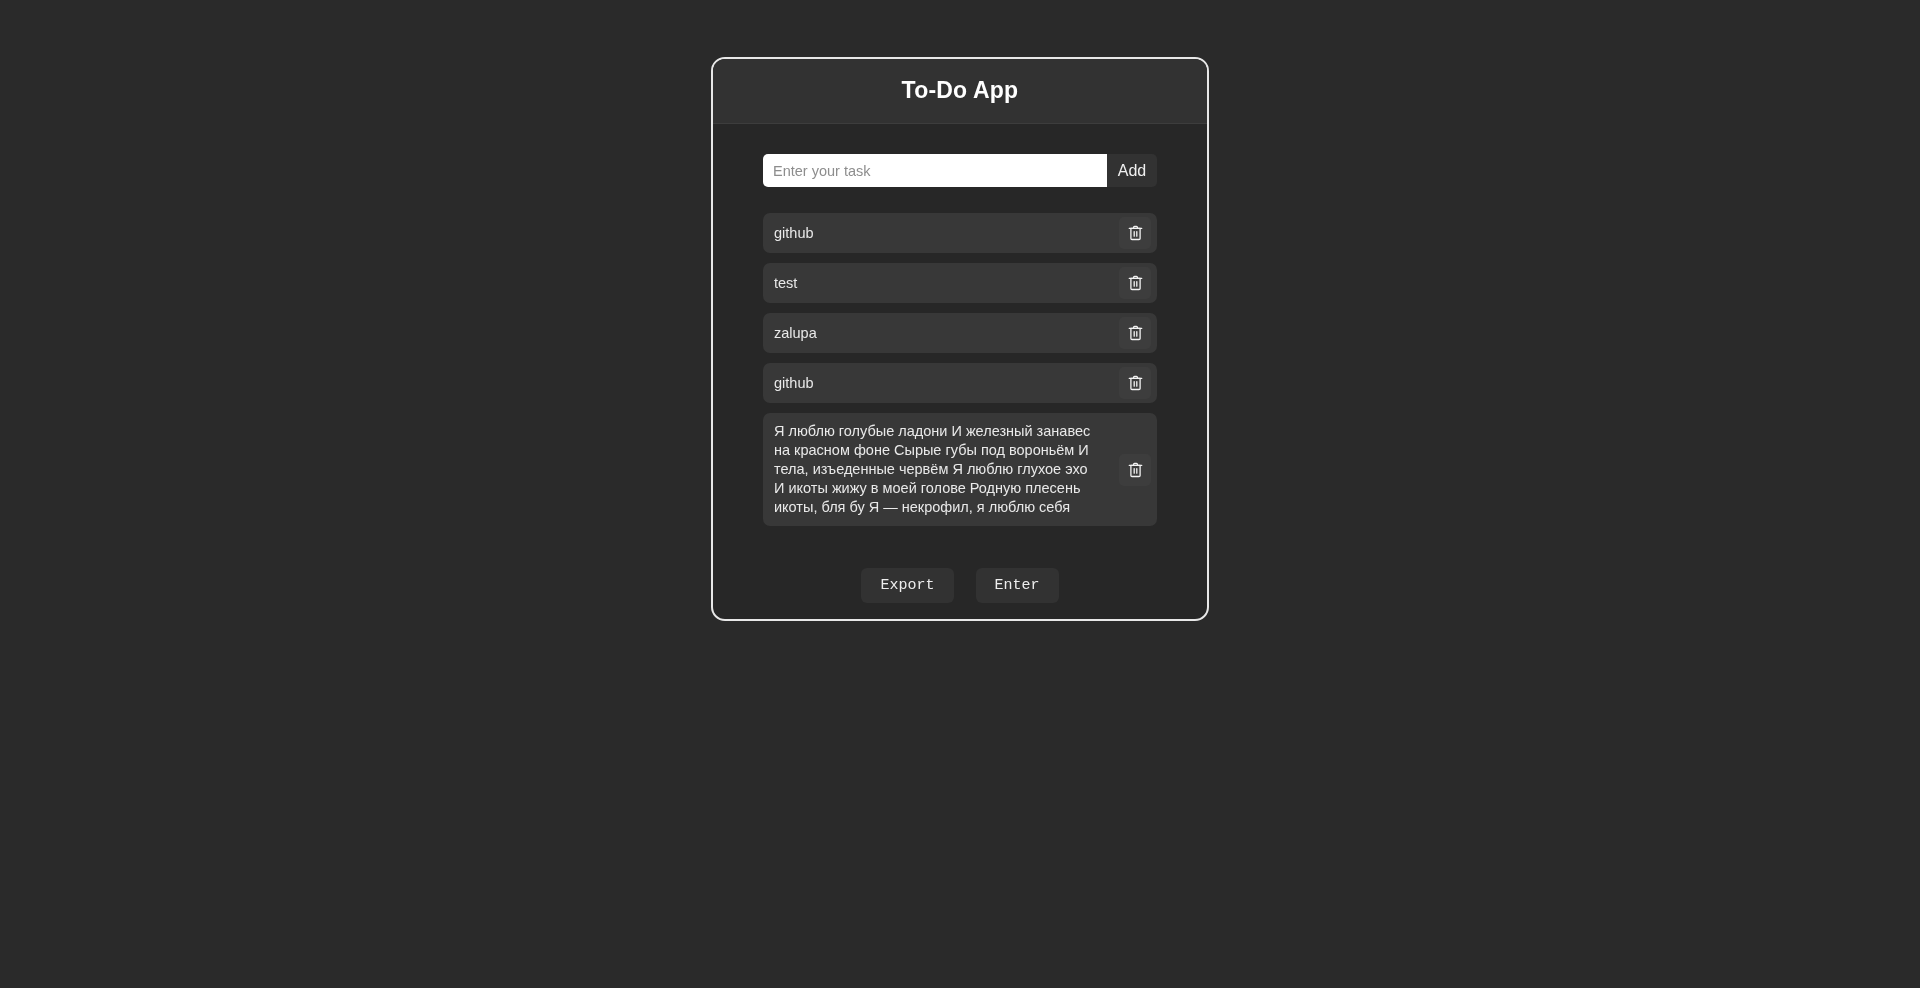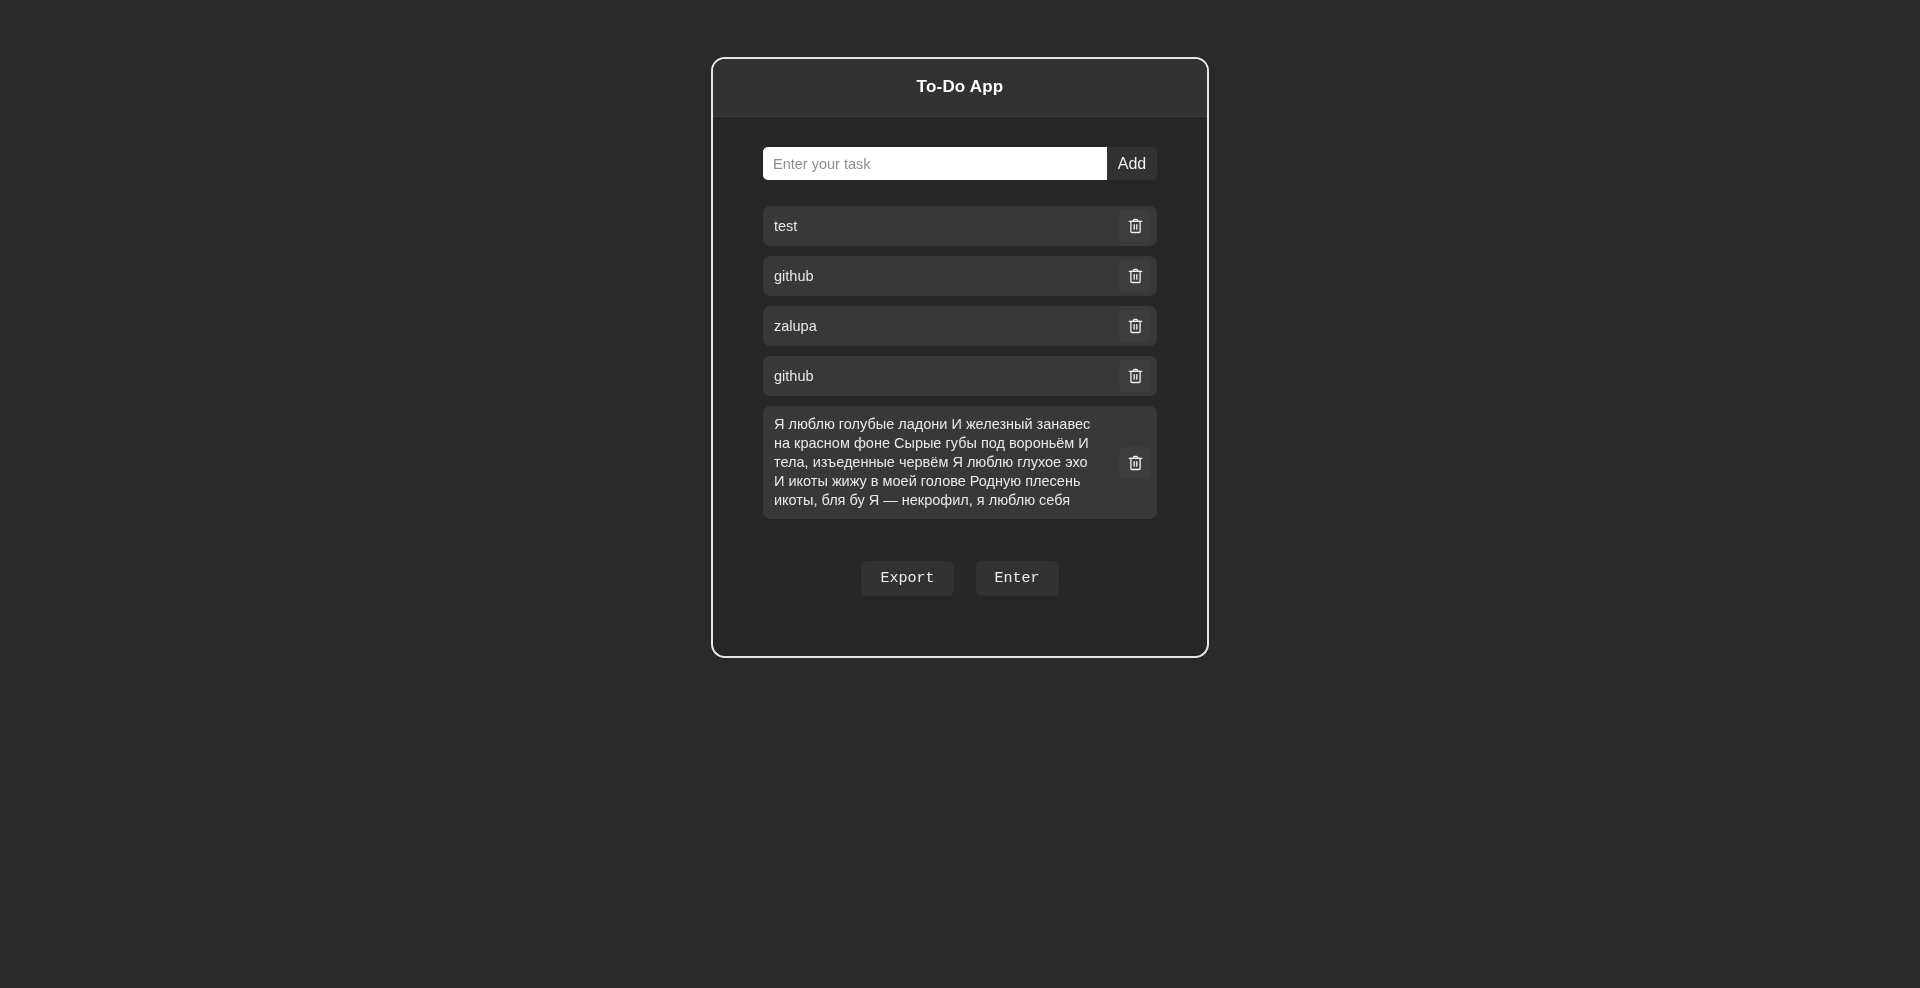--- a/index.html
+++ b/index.html
@@ -32,27 +32,27 @@
 
   .card-header {
     background: #323232;
     border-bottom: 1px solid #3d3d3d;
     padding: 18px 0 19px 0;
     text-align: center;
   }
 
   .card-title {
     color: #ffffff;
-    font-size: 17px;
+    font-size: 23px;
     font-weight: bold;
     letter-spacing: 0.2px;
   }
 
   .card-body {
-    padding: 30px 50px 60px 50px;
+    padding: 30px 50px 16px 50px;
   }
 
   
   .add-row {
     display: flex;
     align-items: stretch;
     margin-bottom: 26px;
   }
 
   .task-input {
@@ -161,34 +161,34 @@
 
     <div class="card-body">
 
       <div class="add-row">
         <input class="task-input" type="text" placeholder="Enter your task" style="">
         <button class="add-button">Add</button>
       </div>
 
       <div class="task-list" id="task-list">
           <div class="task-item">
+            <div class="task-text">github</div>
+            <button class="delete-button">
+              <span>
+                <svg width="15" height="16" viewBox="0 0 15 16" fill="none" xmlns="http://www.w3.org/2000/svg">
+                  <path d="M1.3 3.4h12.4" stroke="#f2f2f2" stroke-width="1.3" stroke-linecap="round"></path>
+                  <path d="M5.6 3.4V2.2c0-.5.4-.9.9-.9h2c.5 0 .9.4.9.9v1.2" stroke="#f2f2f2" stroke-width="1.3" stroke-linecap="round" stroke-linejoin="round"></path>
+                  <path d="M2.9 3.4h9.2v10c0 .6-.5 1.1-1.1 1.1H4c-.6 0-1.1-.5-1.1-1.1v-10z" stroke="#f2f2f2" stroke-width="1.3" stroke-linejoin="round"></path>
+                  <path d="M6.2 6.6v4.6M8.8 6.6v4.6" stroke="#f2f2f2" stroke-width="1.3" stroke-linecap="round"></path>
+                </svg>
+              </span>
+            </button>
+          </div>
+          <div class="task-item">
             <div class="task-text">test</div>
-            <button class="delete-button">
-              <span>
-                <svg width="15" height="16" viewBox="0 0 15 16" fill="none" xmlns="http://www.w3.org/2000/svg">
-                  <path d="M1.3 3.4h12.4" stroke="#f2f2f2" stroke-width="1.3" stroke-linecap="round"></path>
-                  <path d="M5.6 3.4V2.2c0-.5.4-.9.9-.9h2c.5 0 .9.4.9.9v1.2" stroke="#f2f2f2" stroke-width="1.3" stroke-linecap="round" stroke-linejoin="round"></path>
-                  <path d="M2.9 3.4h9.2v10c0 .6-.5 1.1-1.1 1.1H4c-.6 0-1.1-.5-1.1-1.1v-10z" stroke="#f2f2f2" stroke-width="1.3" stroke-linejoin="round"></path>
-                  <path d="M6.2 6.6v4.6M8.8 6.6v4.6" stroke="#f2f2f2" stroke-width="1.3" stroke-linecap="round"></path>
-                </svg>
-              </span>
-            </button>
-          </div>
-          <div class="task-item">
-            <div class="task-text">github</div>
             <button class="delete-button">
               <span>
                 <svg width="15" height="16" viewBox="0 0 15 16" fill="none" xmlns="http://www.w3.org/2000/svg">
                   <path d="M1.3 3.4h12.4" stroke="#f2f2f2" stroke-width="1.3" stroke-linecap="round"></path>
                   <path d="M5.6 3.4V2.2c0-.5.4-.9.9-.9h2c.5 0 .9.4.9.9v1.2" stroke="#f2f2f2" stroke-width="1.3" stroke-linecap="round" stroke-linejoin="round"></path>
                   <path d="M2.9 3.4h9.2v10c0 .6-.5 1.1-1.1 1.1H4c-.6 0-1.1-.5-1.1-1.1v-10z" stroke="#f2f2f2" stroke-width="1.3" stroke-linejoin="round"></path>
                   <path d="M6.2 6.6v4.6M8.8 6.6v4.6" stroke="#f2f2f2" stroke-width="1.3" stroke-linecap="round"></path>
                 </svg>
               </span>
             </button>

